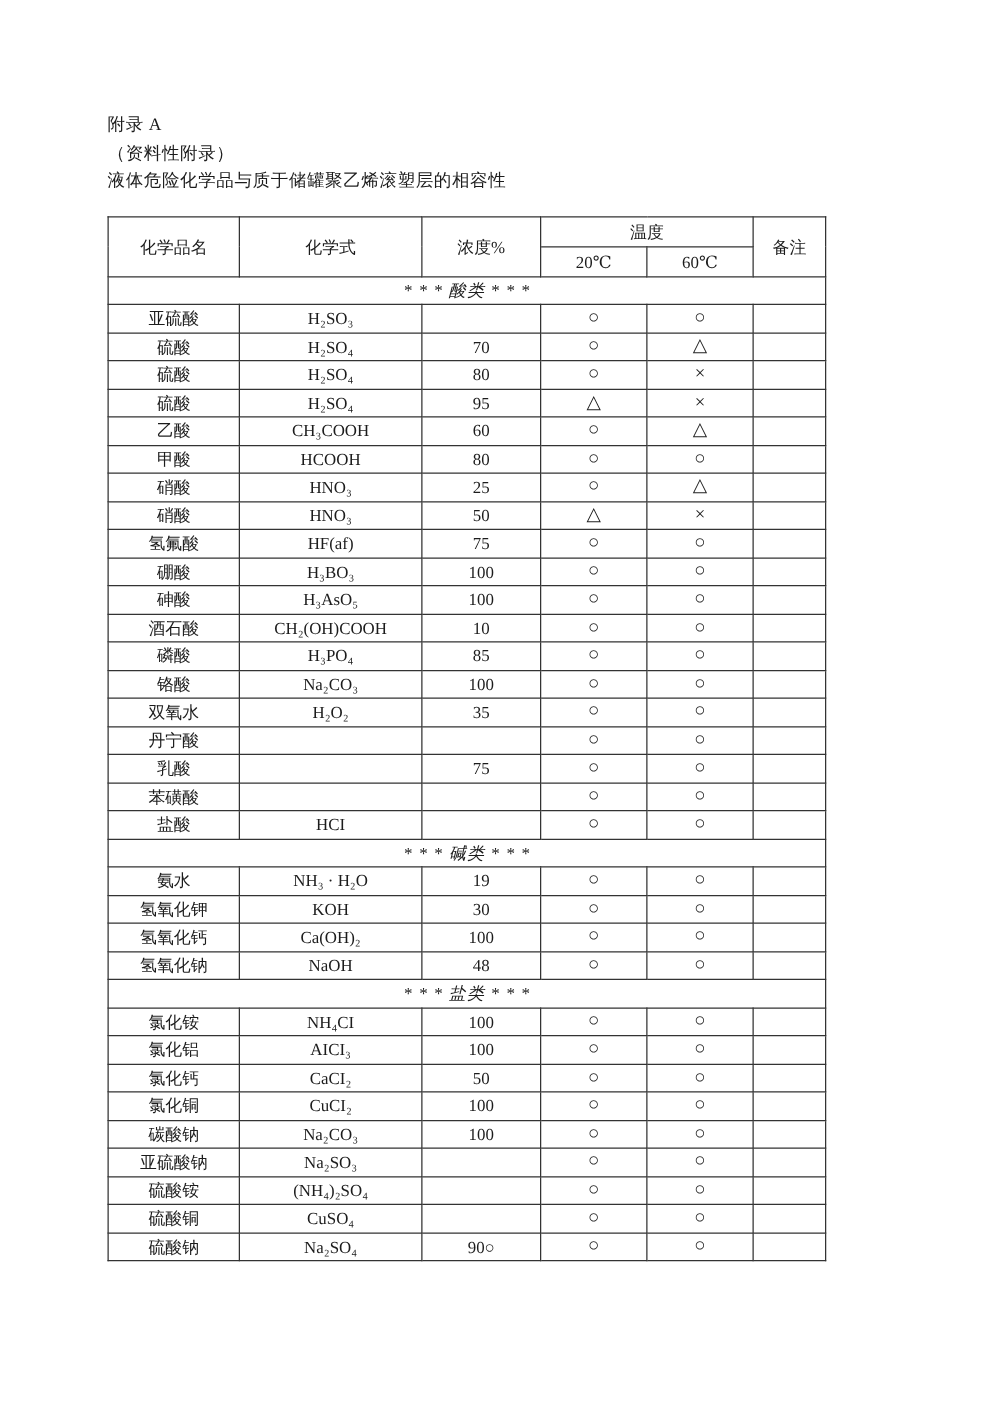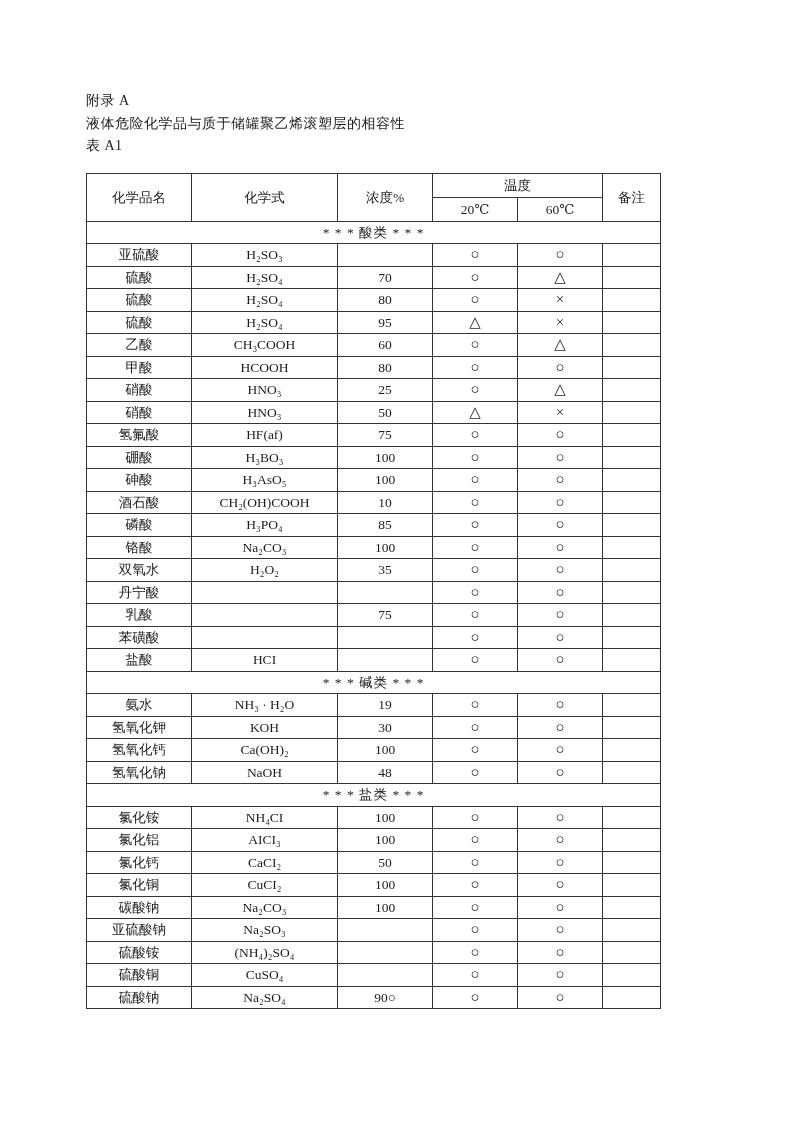--- a/index.html
+++ b/index.html
@@ -38,38 +38,39 @@
     white-space: nowrap;
   }
   thead th { height: 23px; line-height: 23px; }
   td.section-cell {
     text-align: left;
     padding-left: 13px;
     white-space: pre;
     height: 21.5px;
     line-height: 21.5px;
     letter-spacing: 1px;
+    font-style: italic;
   }
   tr.data-row td {
     height: 21.5px;
     line-height: 21.5px;
   }
   tr.data-row td.sym {
     font-size: 15px;
     line-height: 21.5px;
   }
 </style>
 </head>
 <body>
 
 <div class="doc">
   <div class="headings">
     <div class="hline">附录 A</div>
+    <div class="hline">（资料性附录）</div>
     <div class="hline">液体危险化学品与质于储罐聚乙烯滚塑层的相容性</div>
-    <div class="hline">表 A1</div>
   </div>
 
   <table class="compat">
     <colgroup>
       <col style="width:105px">
       <col style="width:146px">
       <col style="width:95px">
       <col style="width:85px">
       <col style="width:85px">
       <col style="width:58px">

